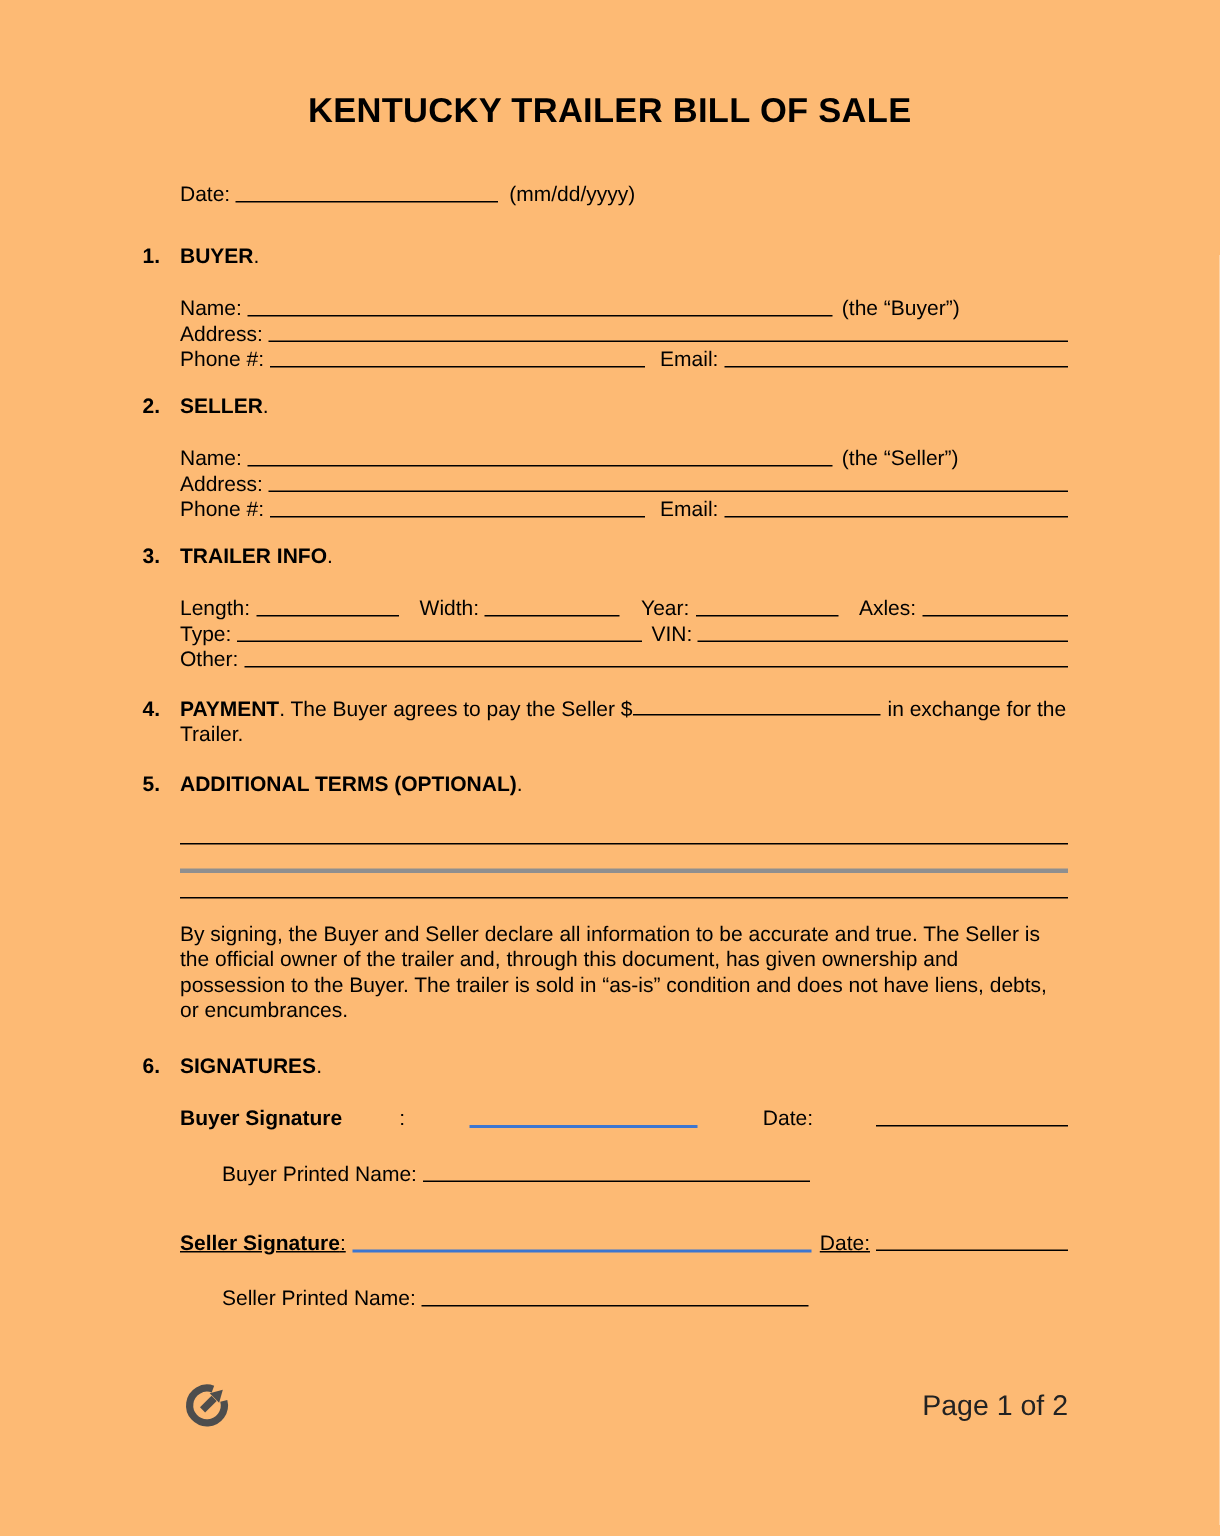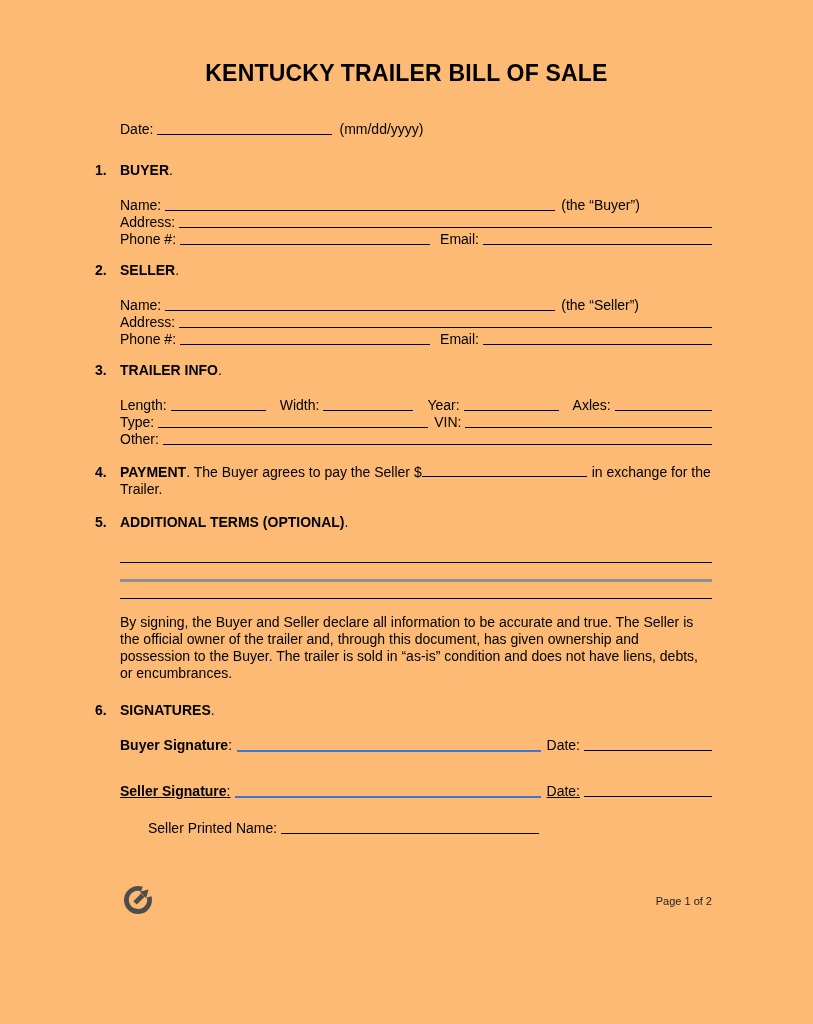--- a/index.html
+++ b/index.html
@@ -47,40 +47,40 @@
     height: 12px;
     vertical-align: baseline;
     margin-right: 5px;
   }
   .payment-par { margin-top: 16px; position: relative; font-weight: normal; }
   .terms-line { border-bottom: 1px solid #000; height: 0; }
   .terms-line.first { margin-top: 31px; }
   .terms-line.spaced { margin-top: 16px; }
   .terms-line.gray { border-bottom: 3px solid #8f8f8f; }
   .disclaimer { margin-top: 15px; }
-  .sig-row { margin-top: 18px; }
+  .sig-row { margin-top: 18px; gap: 38px; }
   .sig-line {
     border-bottom: 2px solid #3d76d0;
     height: 0;
     margin: 0 0 2px 5px;
     flex: 1 1 auto;
   }
   .date-line { width: 128px; flex: 0 0 auto; }
   .printed-row { margin-top: 20px; margin-left: 28px; }
   .printed-line { width: 258px; flex: 0 0 auto; }
   .sig-row2 { margin-top: 29px; text-decoration: underline; }
   .footer {
     margin-left: 120px;
     width: 592px;
     margin-top: 44px;
     display: flex;
     justify-content: space-between;
     align-items: center;
   }
-  .page-indicator { font-size: 11px; color: #222; }
+  .page-indicator { font-size: 19px; color: #222; }
   .b { font-weight: bold; }
   .w175 { width: 175px; flex: 0 0 auto; }
   .w250 { width: 250px; flex: 0 0 auto; }
   .w246 { width: 246px; flex: 0 0 auto; }
   .w95 { width: 95px; flex: 0 0 auto; }
   .w90 { width: 90px; flex: 0 0 auto; }
   .w270 { width: 270px; flex: 0 0 auto; }
   .ml14 { margin-left: 14px; }
   .ml10 { margin-left: 10px; }
   .ml6 { margin-left: 6px; }
@@ -191,20 +191,24 @@
       <span>SIGNATURES</span><span class="reg">.</span>
     </div>
 
     <div class="frow sig-row">
       <span class="lbl b">Buyer Signature</span>
         <span class="lbl">:</span>
       <span class="sig-line"></span>
       <span class="lbl ml6">Date:</span>
       <span class="line date-line"></span>
     </div>
+    <div class="frow printed-row">
+      <span class="lbl">Buyer Printed Name:</span>
+      <span class="line printed-line"></span>
+    </div>
 
     <div class="frow sig-row2">
       <span class="lbl b">Seller Signature</span>
         <span class="lbl">:</span>
       <span class="sig-line"></span>
       <span class="lbl ml6">Date:</span>
       <span class="line date-line"></span>
     </div>
     <div class="frow printed-row">
       <span class="lbl">Seller Printed Name:</span>

